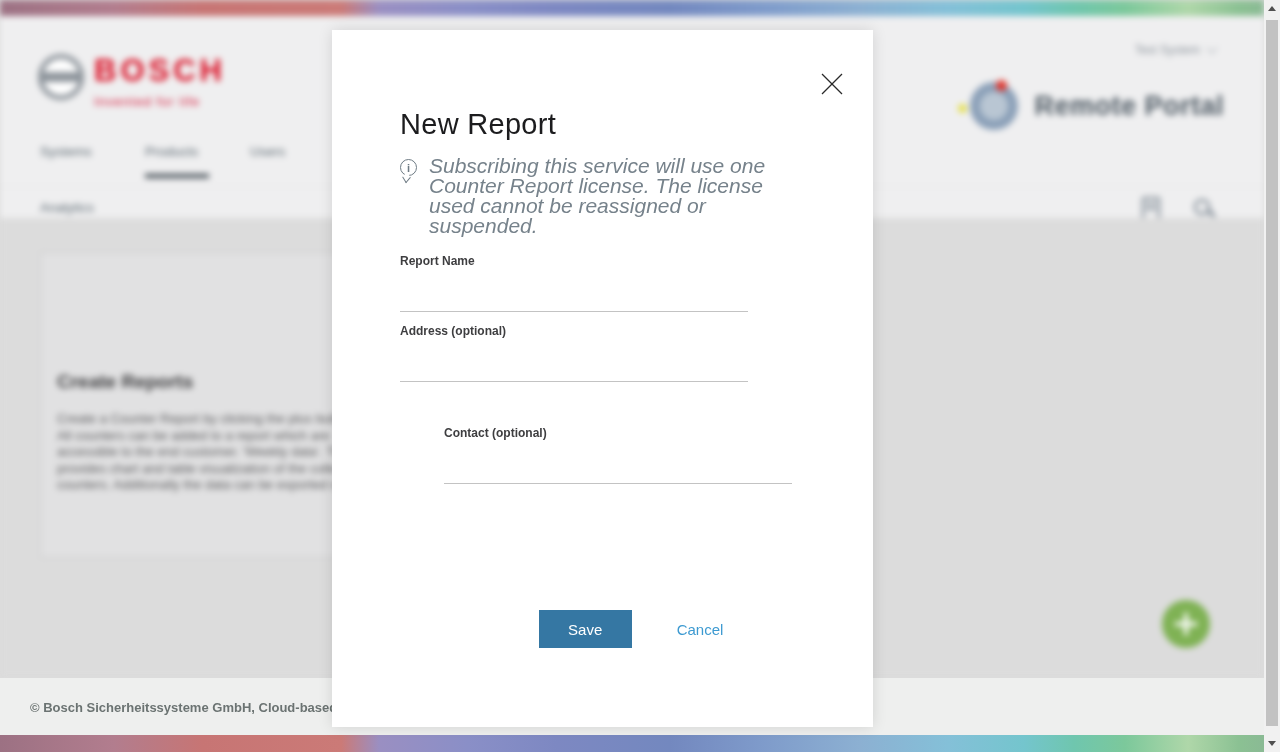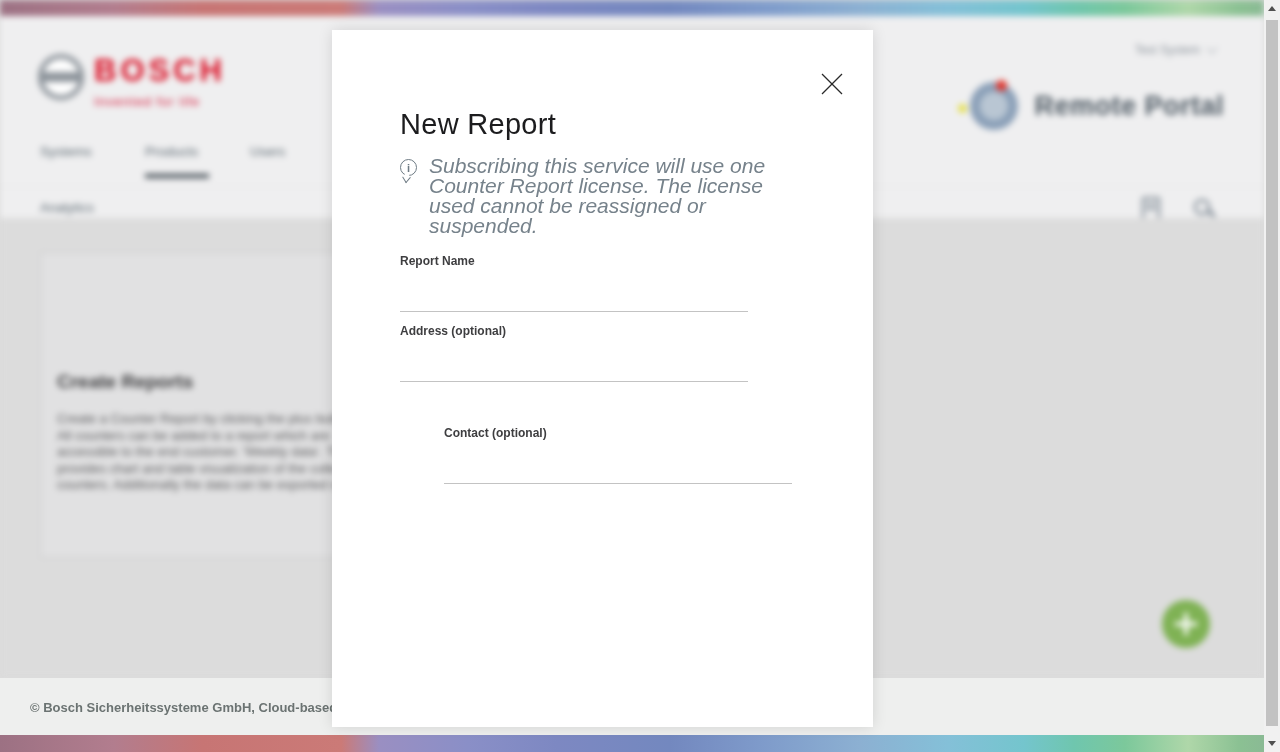--- a/index.html
+++ b/index.html
@@ -221,20 +221,24 @@
     </div>
     <div class="field-group fg1">
       <label class="field-label">Address (optional)</label>
       <input type="text" placeholder="" style="">
     </div>
     <div class="field-group fg2">
       <label class="field-label">Contact (optional)</label>
       <input type="text" placeholder="" style="">
     </div>
 
+    <div class="modal-actions">
+      <button class="save-btn">Save</button>
+      <button class="cancel-link">Cancel</button>
+    </div>
   </div>
 
   <div class="scrollbar">
     <div class="sb-btn up">
         <span class="tri-up"></span>
       </div>
     <div class="sb-thumb"></div>
     <div class="sb-btn down">
         <span class="tri-down"></span>
       </div>

